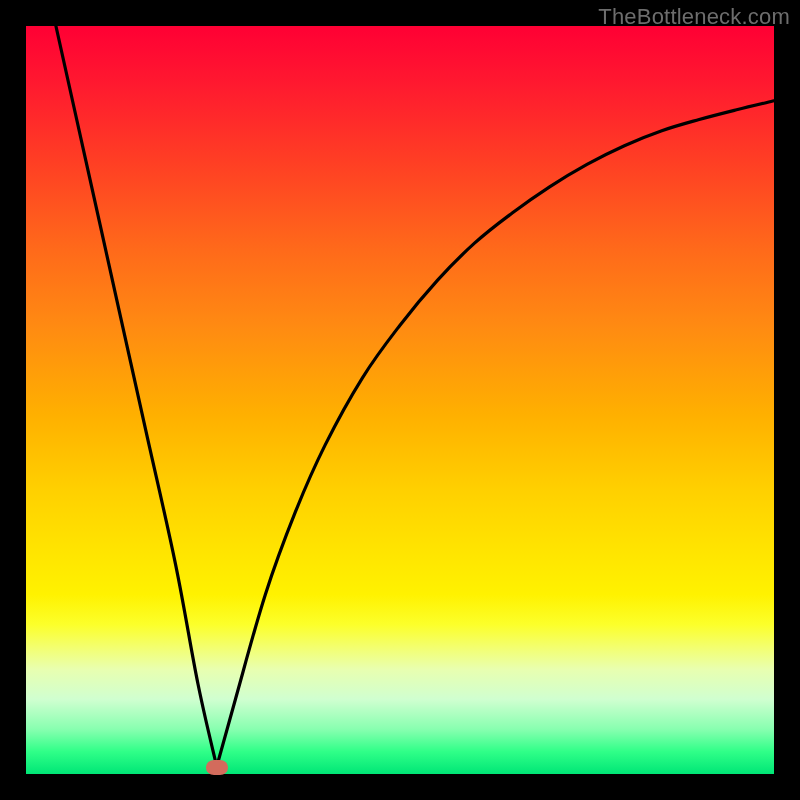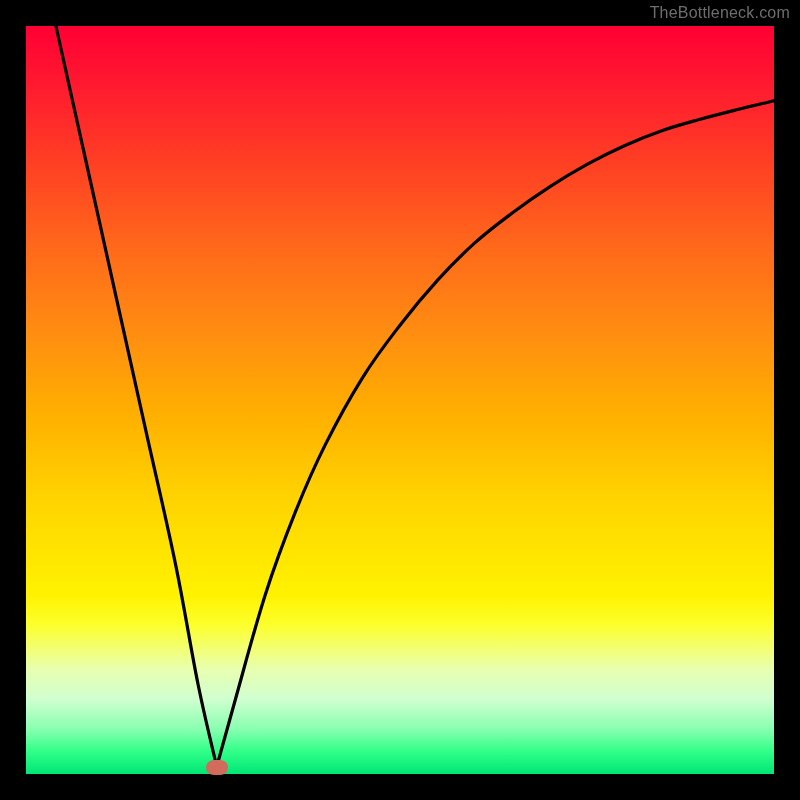--- a/index.html
+++ b/index.html
@@ -41,21 +41,21 @@
       #88ffb0 94%,
       #30ff88 97%,
       #00e676 100%
     );
   }
   .watermark {
     position: absolute;
     top: 4px;
     right: 10px;
     font-family: Arial, Helvetica, sans-serif;
-    font-size: 16px;
+    font-size: 22px;
     font-weight: 500;
     color: #6d6d6d;
     letter-spacing: 0.2px;
   }
   svg.curve {
     position: absolute;
     left: 26px;
     top: 26px;
     width: 748px;
     height: 748px;

